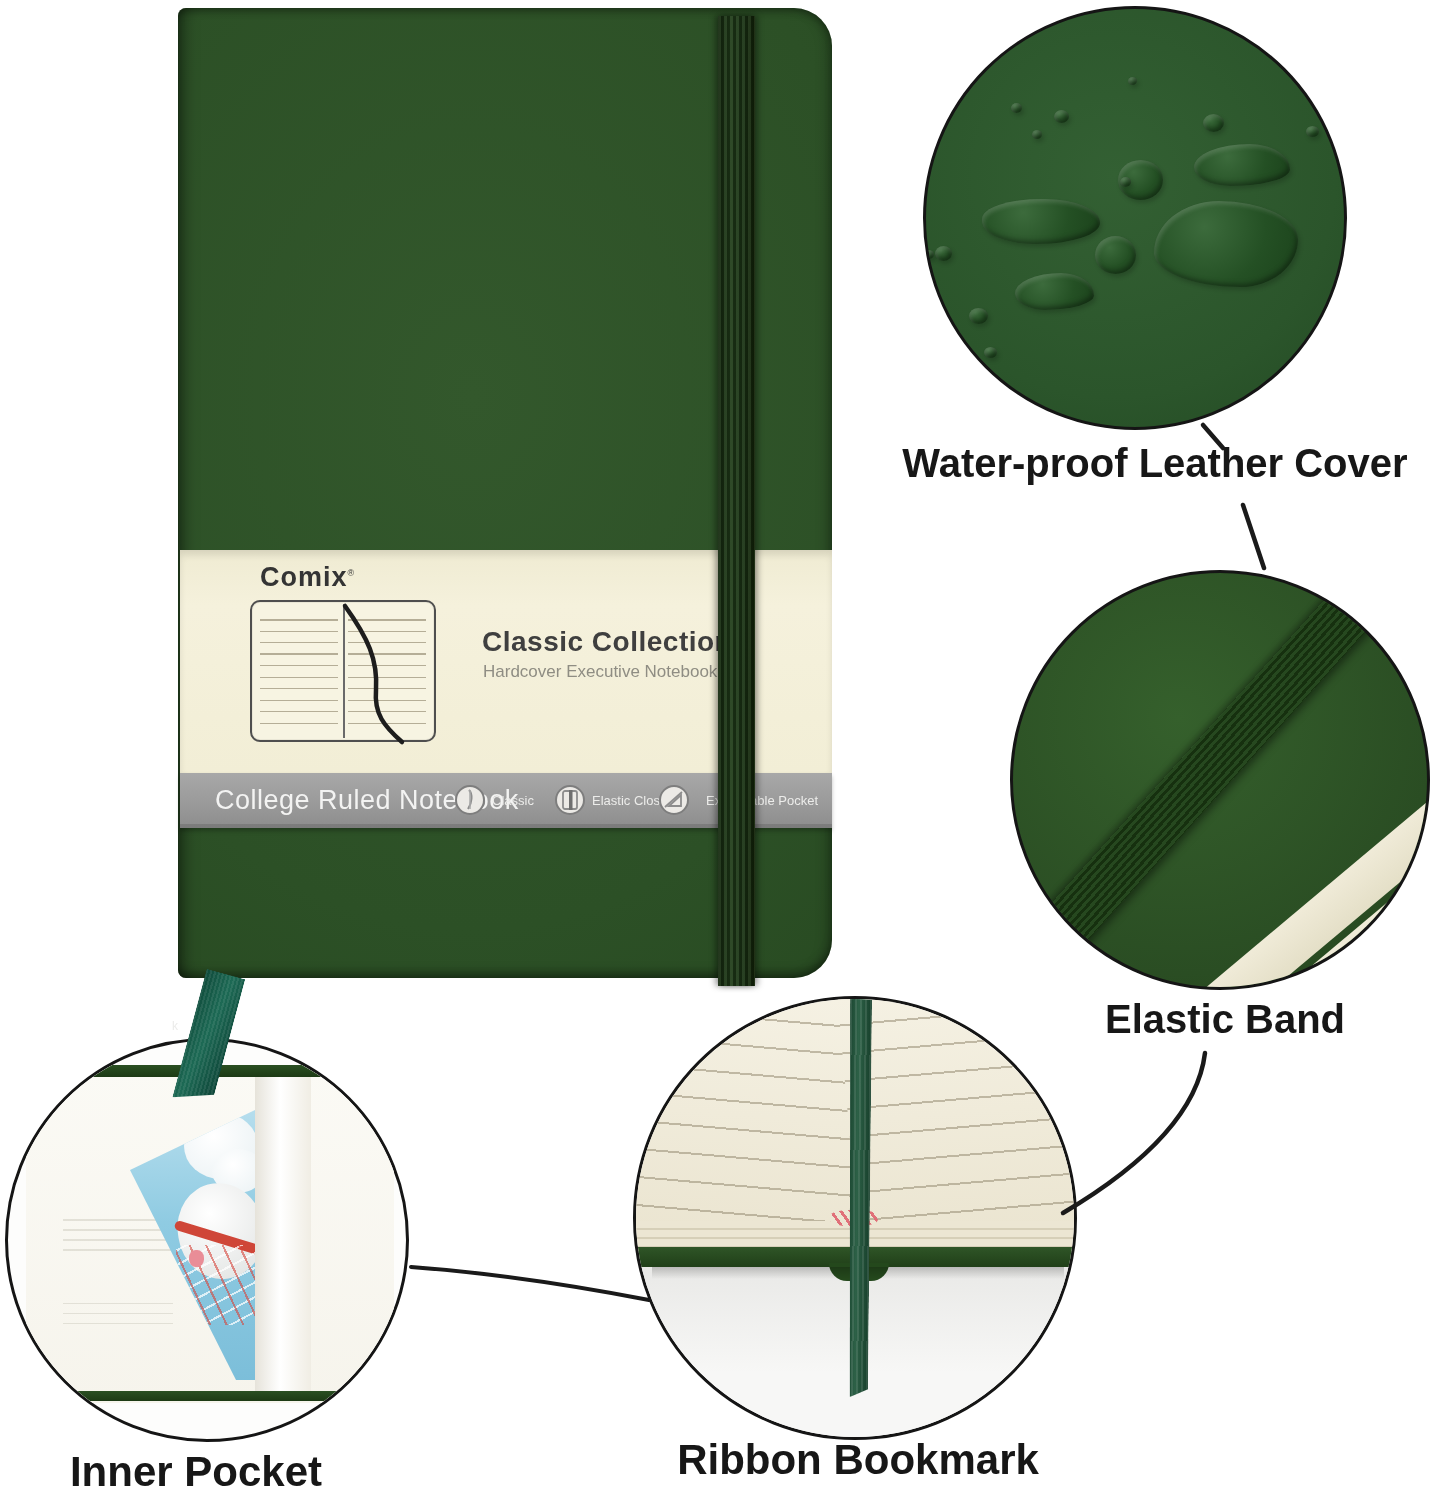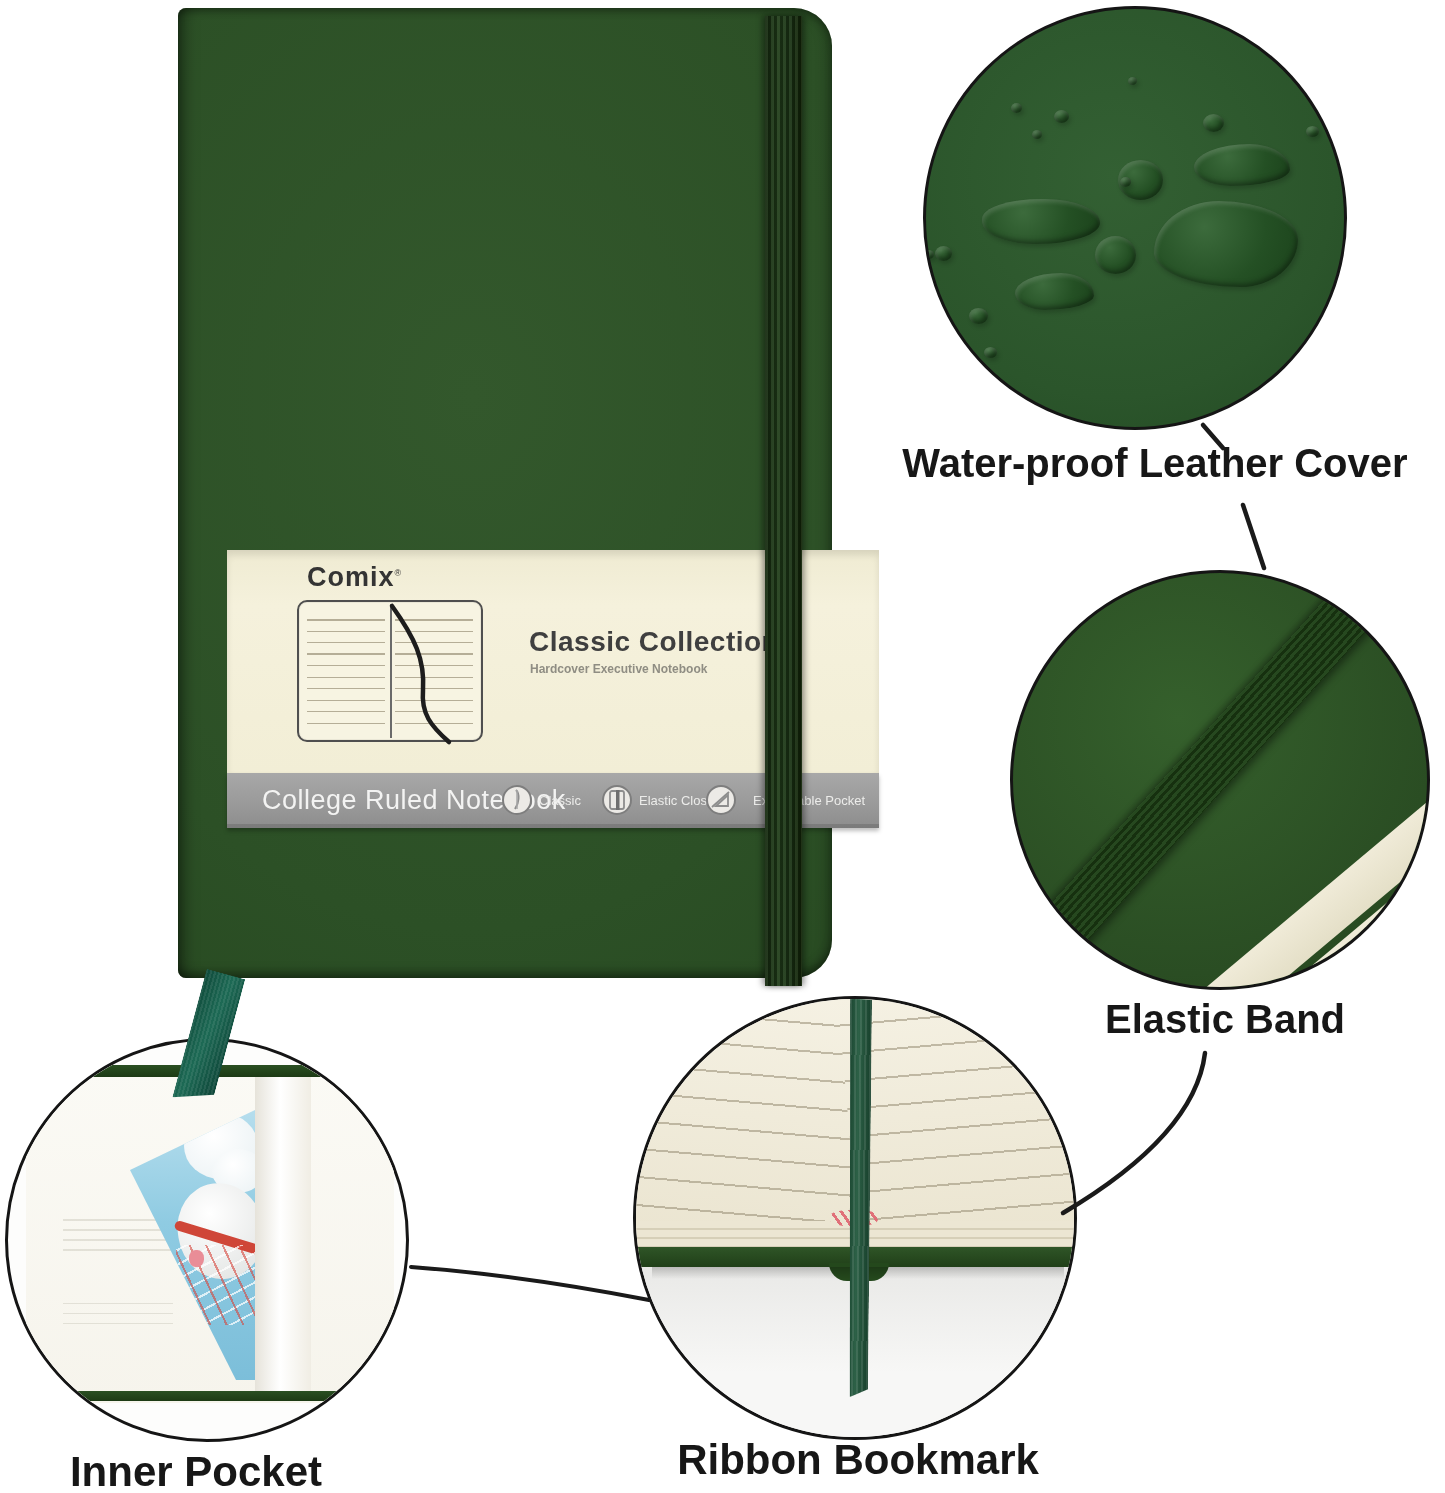--- a/index.html
+++ b/index.html
@@ -8,21 +8,21 @@
     background:#ffffff;font-family:"Liberation Sans",sans-serif;
   }
   
   .notebook{
     position:absolute;left:178px;top:8px;width:654px;height:970px;
     border-radius:8px 38px 38px 8px;
     background:radial-gradient(120% 100% at 45% 40%, #33582c 0%, #2c5026 55%, #24451d 100%);
     box-shadow:inset 12px 0 16px -8px rgba(0,0,0,.5), inset -10px 0 14px -8px rgba(0,0,0,.38),
                inset 0 8px 10px -6px rgba(0,0,0,.35), inset 0 -10px 12px -6px rgba(0,0,0,.4);
   }
-  .bellyband{position:absolute;left:2px;top:542px;width:652px;height:278px;margin-left:47px;}
+  .bellyband{position:absolute;left:2px;top:542px;width:652px;height:278px;}
   .band-cream{
     position:absolute;left:0;top:0;width:652px;height:223px;
     background:linear-gradient(180deg,#efebd2 0%,#f5f1dc 25%,#f2eed6 100%);
     box-shadow:inset 0 5px 7px rgba(0,0,0,.10), 0 0 0 0 transparent;
   }
   .brand{position:absolute;left:80px;top:12px;font-size:27px;font-weight:800;
     color:#343434;letter-spacing:1px;}
   .brand sup{font-size:9px;font-weight:400;}
   .booklet{
     position:absolute;left:70px;top:50px;width:182px;height:138px;
@@ -32,21 +32,21 @@
   .booklet .page{
     position:absolute;top:7px;bottom:7px;width:78px;
     background:repeating-linear-gradient(180deg, transparent 0 10px, #b5ae97 10px 11.5px);
   }
   .booklet .page.l{left:8px;}
   .booklet .page.r{right:8px;}
   .booklet .fold{position:absolute;left:50%;top:2px;bottom:2px;width:2px;background:#6a6a6a;}
   .booklet svg{position:absolute;left:0;top:0;overflow:visible;}
   .series-title{position:absolute;left:302px;top:76px;font-size:28px;font-weight:700;
     color:#3f3f3f;letter-spacing:.5px;}
-  .series-sub{position:absolute;left:303px;top:112px;font-size:12px;color:#8f8d83;font-weight:bold;}
+  .series-sub{position:absolute;left:303px;top:112px;font-size:17px;color:#8f8d83;}
   .band-gray{
     position:absolute;left:0;top:223px;width:652px;height:55px;
     background:linear-gradient(180deg,#a8a8a8 0%,#9a9a9a 55%,#8d8d8d 100%);
     box-shadow:inset 0 -4px 0 rgba(0,0,0,.12), 0 3px 4px rgba(0,0,0,.25);
   }
   .band-title{position:absolute;left:35px;top:0;height:55px;line-height:55px;
     font-size:27px;color:#f3f3f2;letter-spacing:.5px;}
   .feat-icon{position:absolute;top:12px;width:30px;height:30px;border-radius:50%;
     background:#eceae6;border:2px solid #7e7e7e;box-sizing:border-box;}
   .feat-icon svg{position:absolute;left:0;top:0;}

